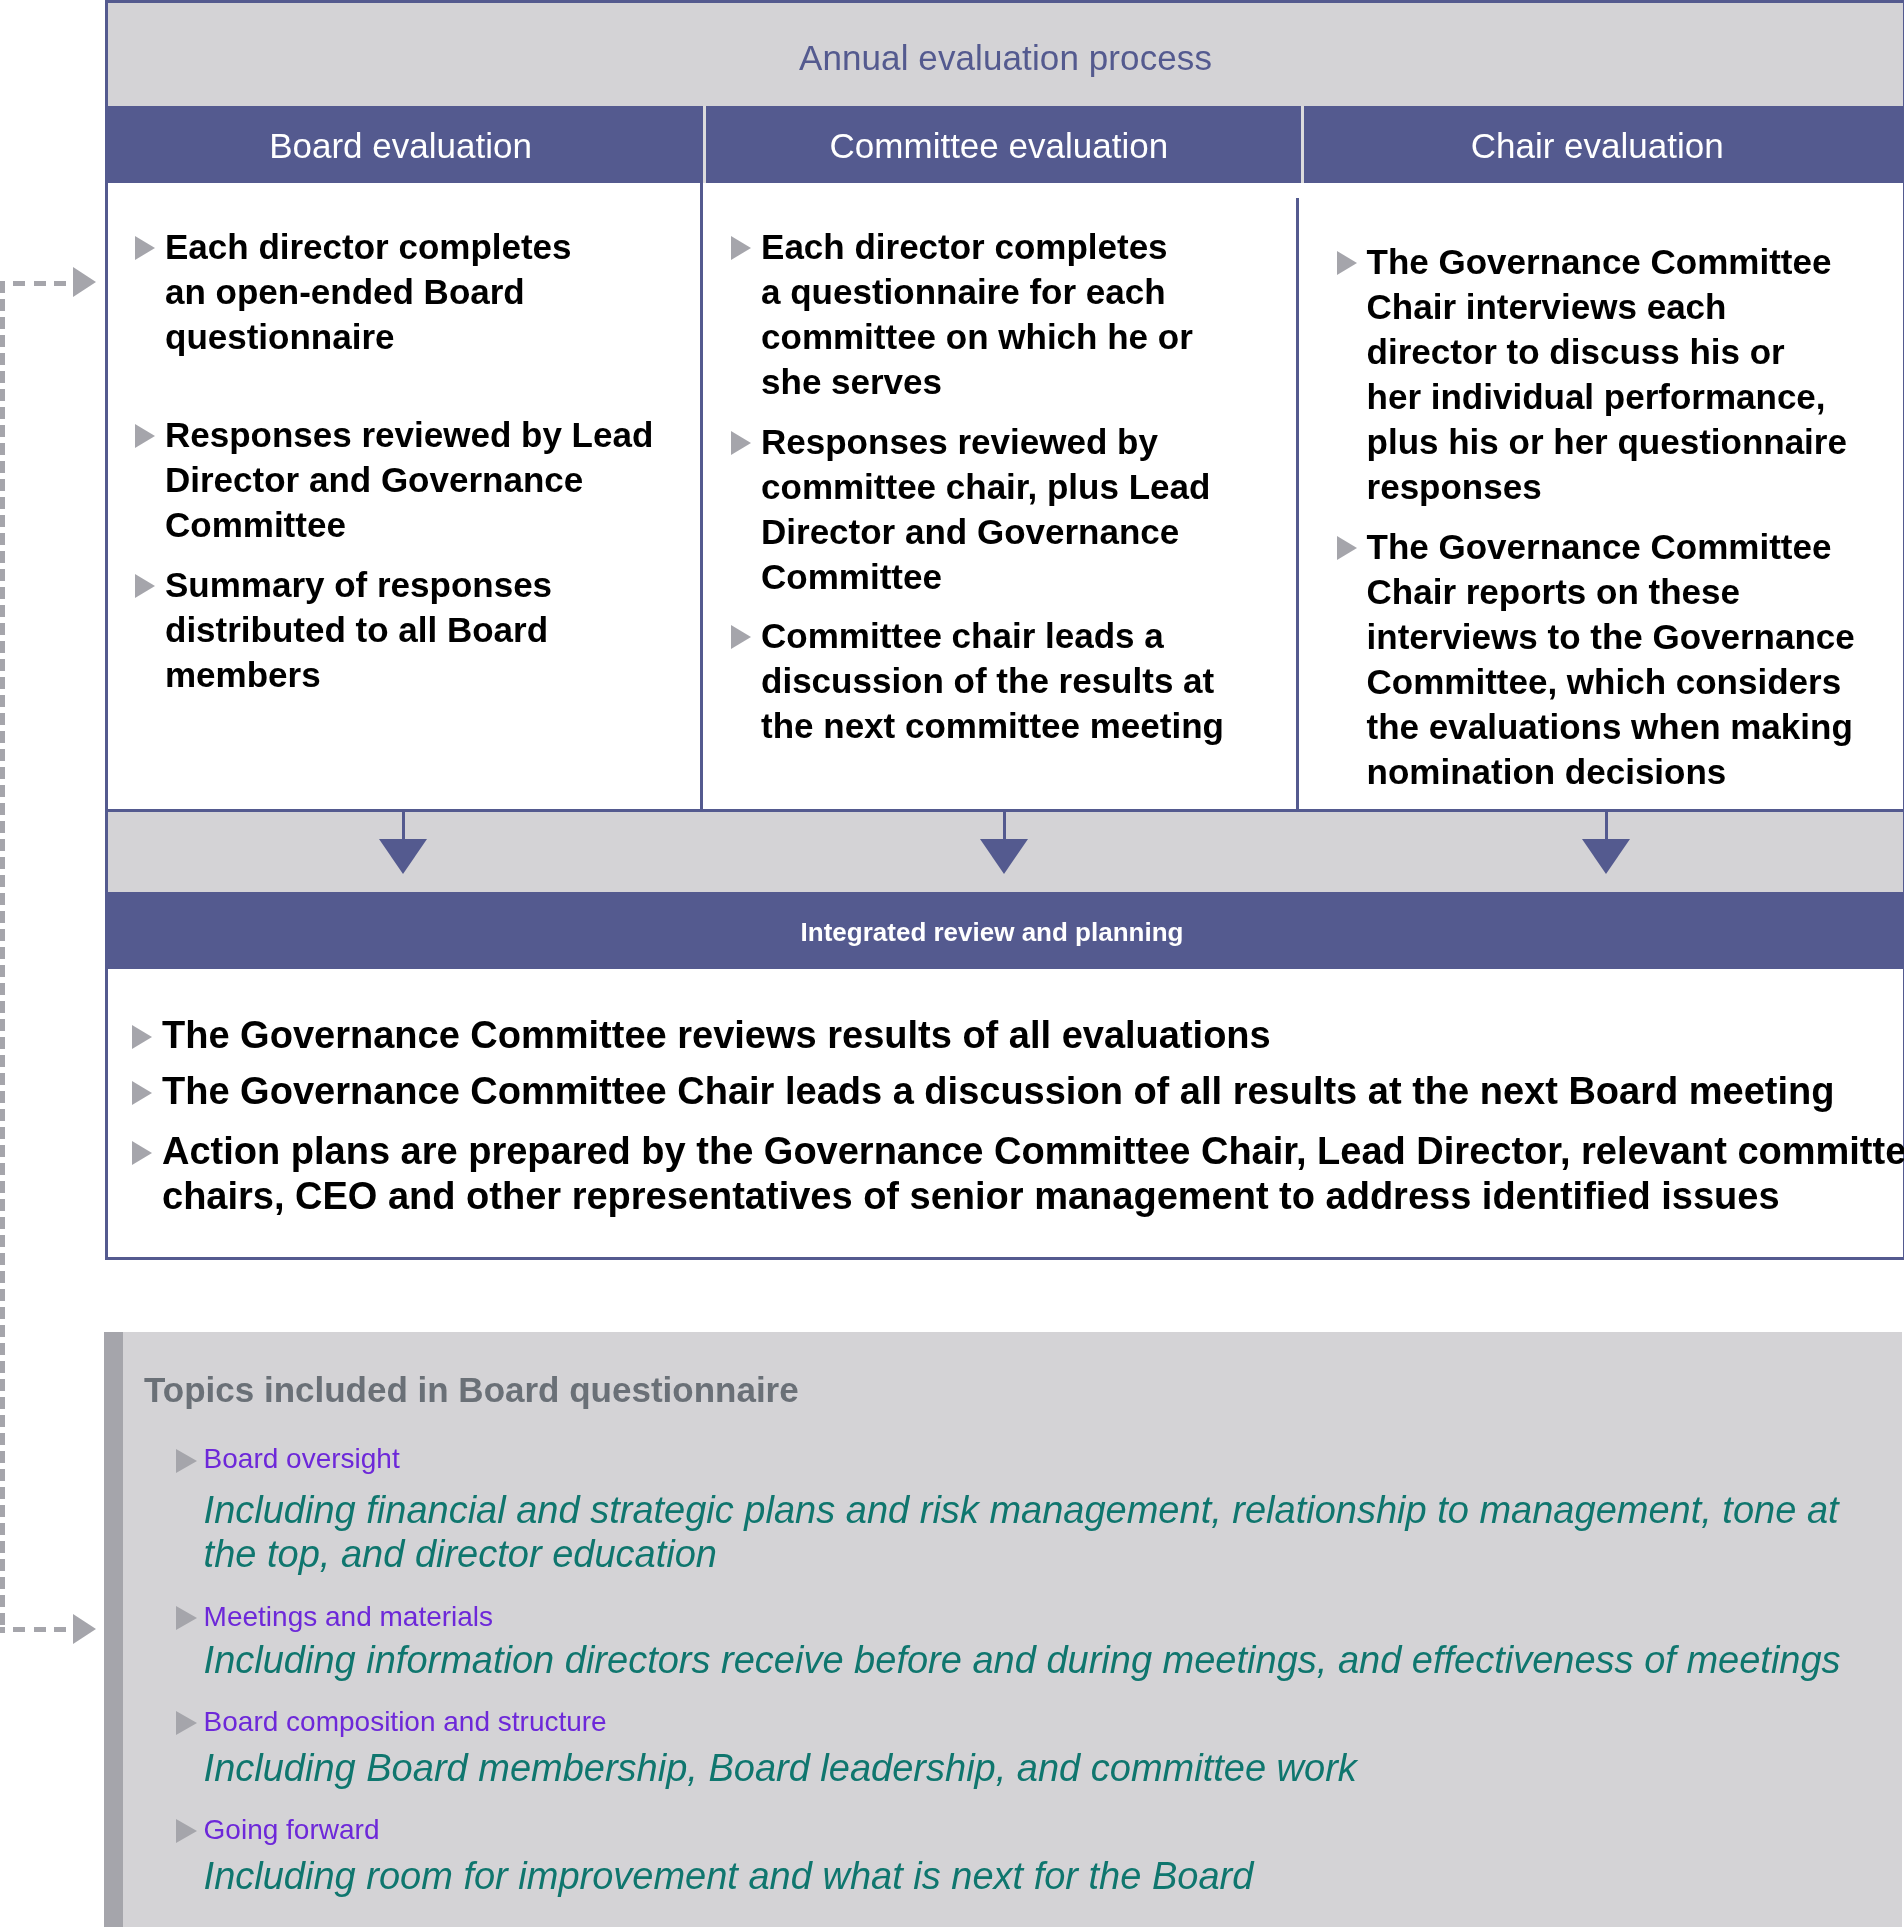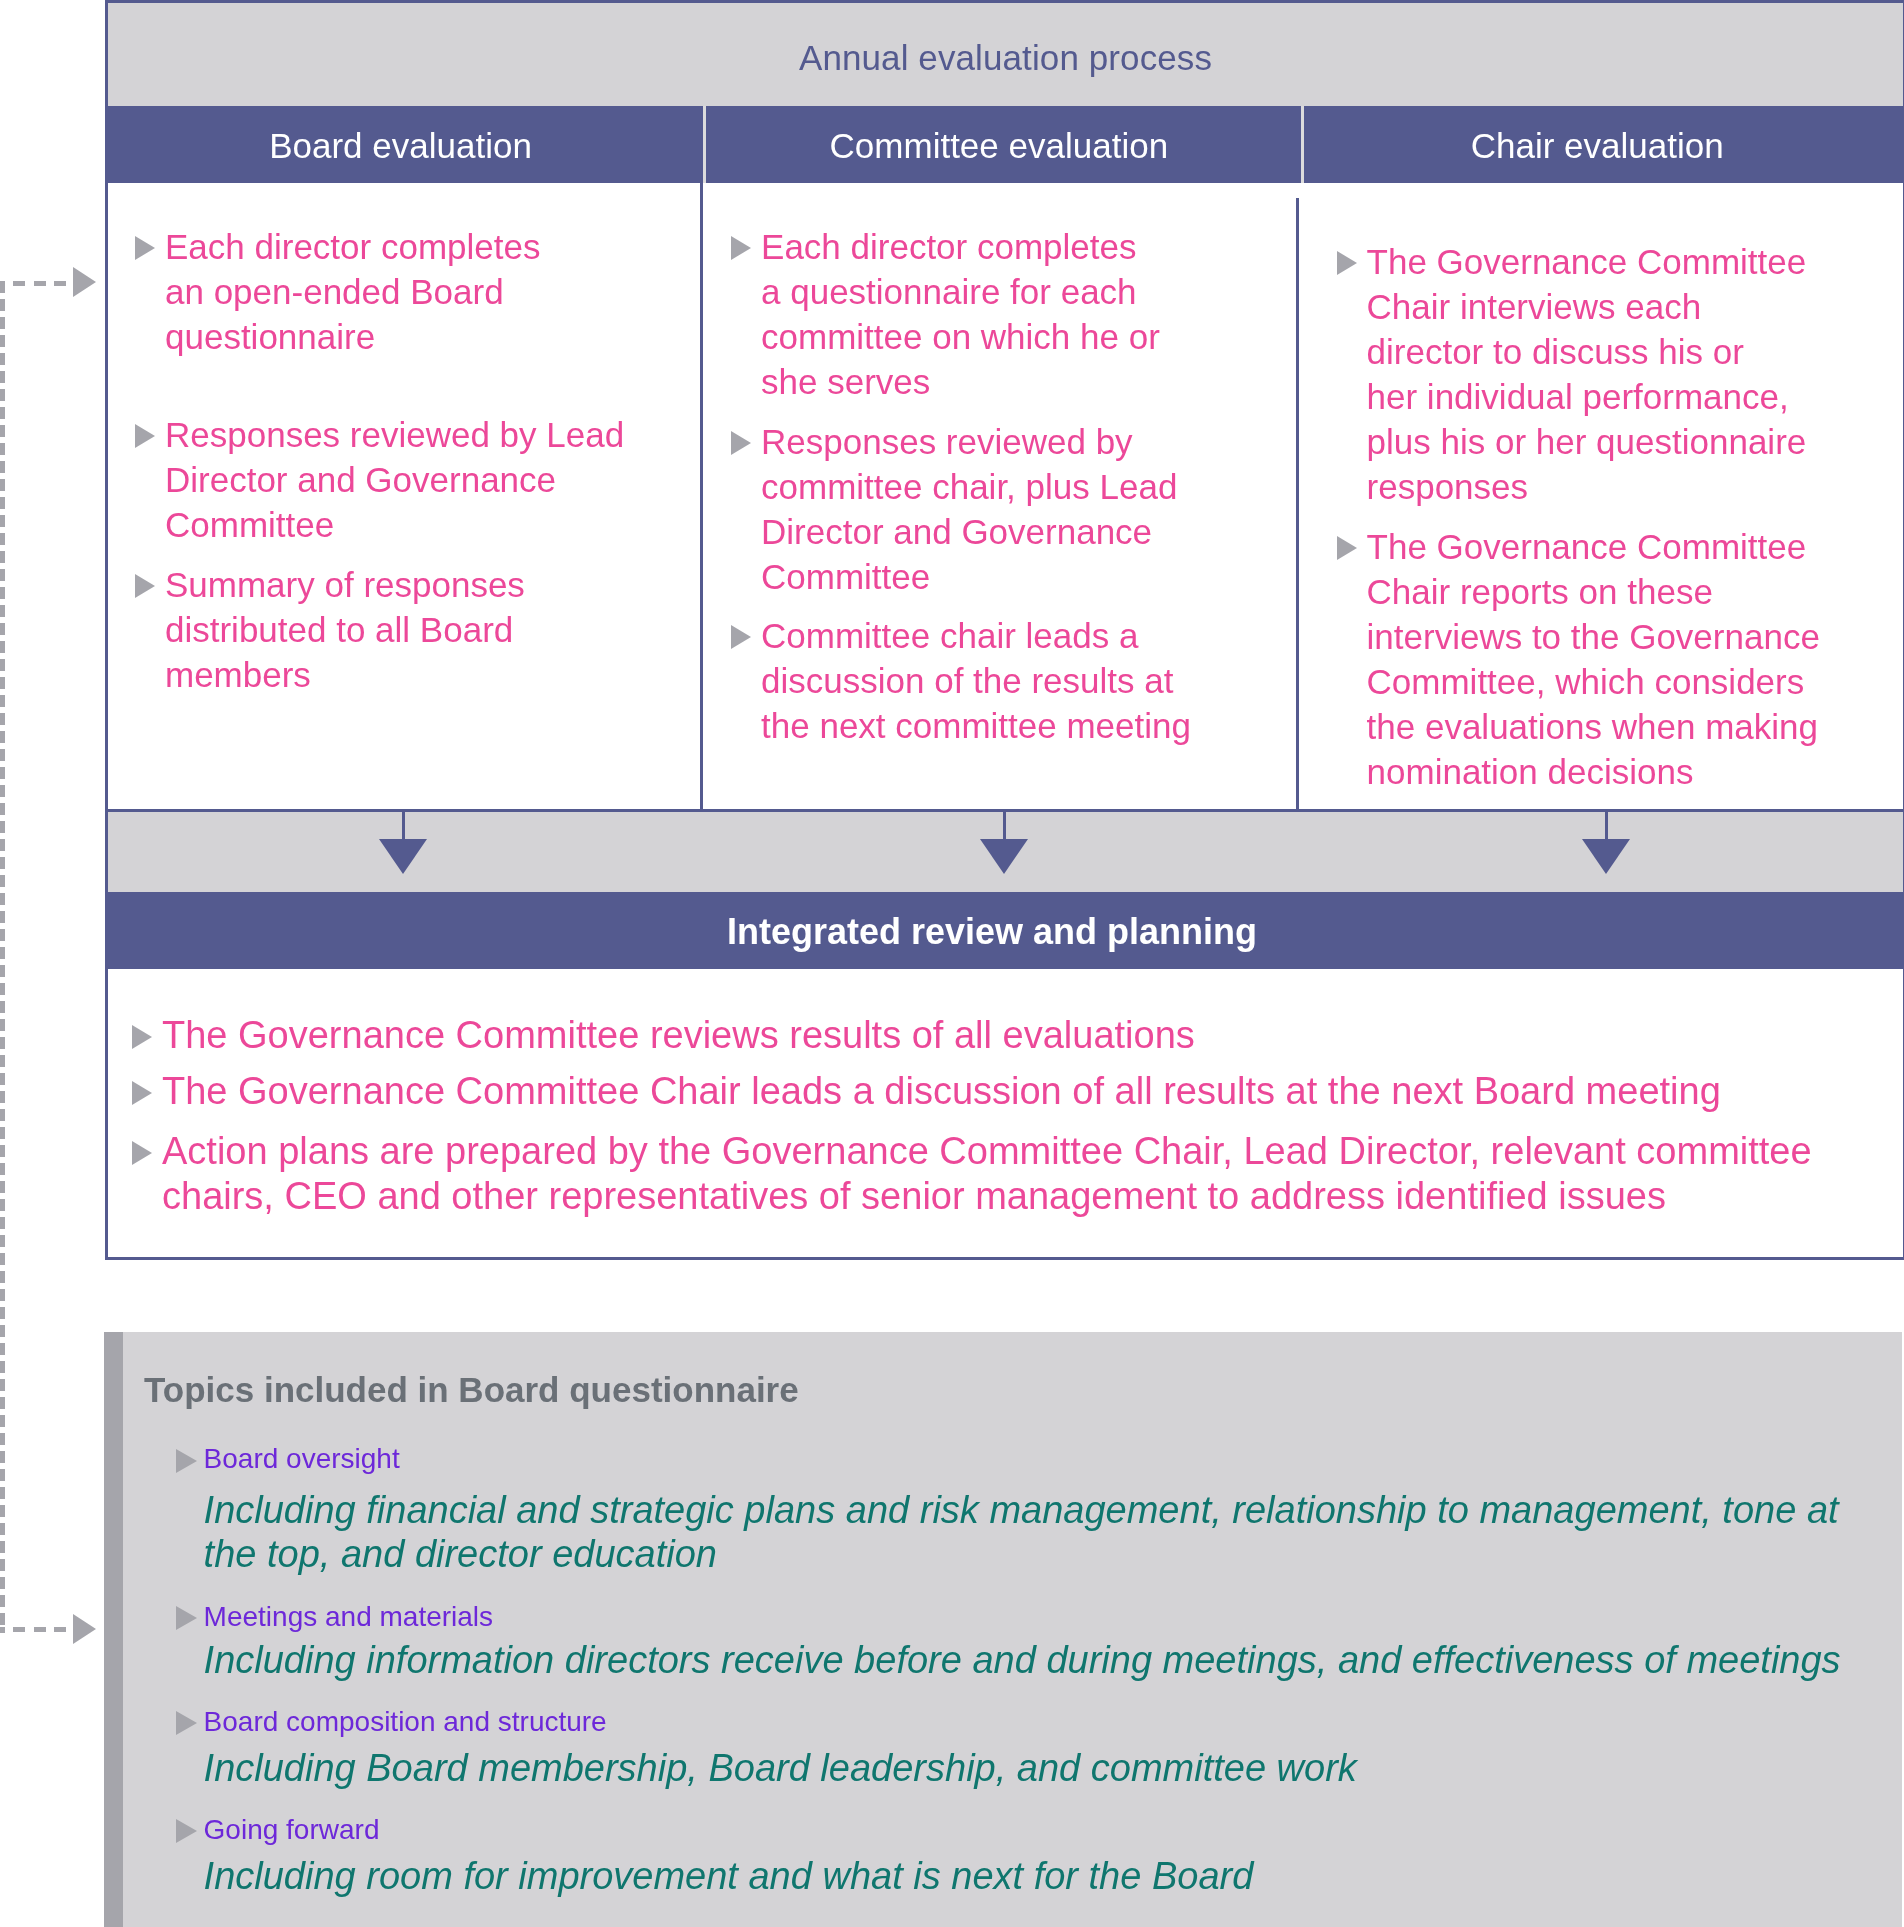--- a/index.html
+++ b/index.html
@@ -48,43 +48,44 @@
     content:"";position:absolute;left:-3.8px;top:0;bottom:0;width:3.1px;background:#dcdcdc;
   }
   .colbody{display:flex;height:626px;background:#fff;}
   .colbody .cb{flex:1 1 0;box-sizing:border-box;padding-top:41px;}
   .colbody .cb1{padding-left:27px;}
   .colbody .cb2{border-left:3.8px solid #545a8f;margin-left:-1.9px;padding-left:28.5px;}
   .colbody .cb3{border-left:3.8px solid #545a8f;margin-left:-1.9px;padding-left:38px;margin-top:15px;}
 
   ul.bul{list-style:none;margin:0;padding:0;}
   ul.bul li{
-    position:relative;margin-bottom:14.7px;padding-left:30px;color:#ec4899;font-size:35px;line-height:45px;
+    position:relative;margin-bottom:14.7px;padding-left:30px;color:#000000;font-size:35px;line-height:45px;
     white-space:nowrap;
+    font-weight:bold;
   }
   ul.bul li .tri{
     position:absolute;left:0;top:12px;width:0;height:0;
     border-left:20px solid #a5a5ab;border-top:12px solid transparent;border-bottom:12px solid transparent;
   }
 
   
   .arrowband{
     height:80px;background:#d4d3d6;position:relative;border-top:3.8px solid #545a8f;
   }
   .arrow{position:absolute;top:-2.9px;width:49px;}
   .arrow .stem{width:3.8px;height:29.5px;background:#545a8f;margin:0 auto;}
   .arrow .head{
     width:0;height:0;border-left:24px solid transparent;border-right:24px solid transparent;
     border-top:35px solid #545a8f;
   }
 
   
   .intband{
     height:77px;background:#545a8f;display:flex;align-items:center;justify-content:center;
-    color:#fff;font-weight:bold;font-size:36px;padding-right:27px;padding-top:3.2px;box-sizing:border-box;
+    color:#fff;font-weight:bold;font-size:26px;padding-right:27px;padding-top:3.2px;box-sizing:border-box;
   }
   .intbody{background:#fff;padding:44px 28.5px 38px 24px;}
   .intbody ul.bul li{font-size:38px;line-height:45px;margin-bottom:10.5px;}
   .intbody ul.bul li:nth-child(2){margin-bottom:15px;}
   .intbody ul.bul li:last-child{margin-bottom:0;}
 
   
   .topics{
     position:absolute;left:104px;top:1332px;width:1798px;height:596px;
     background:#d4d3d6;box-sizing:border-box;border-left:19px solid #a5a5ab;

